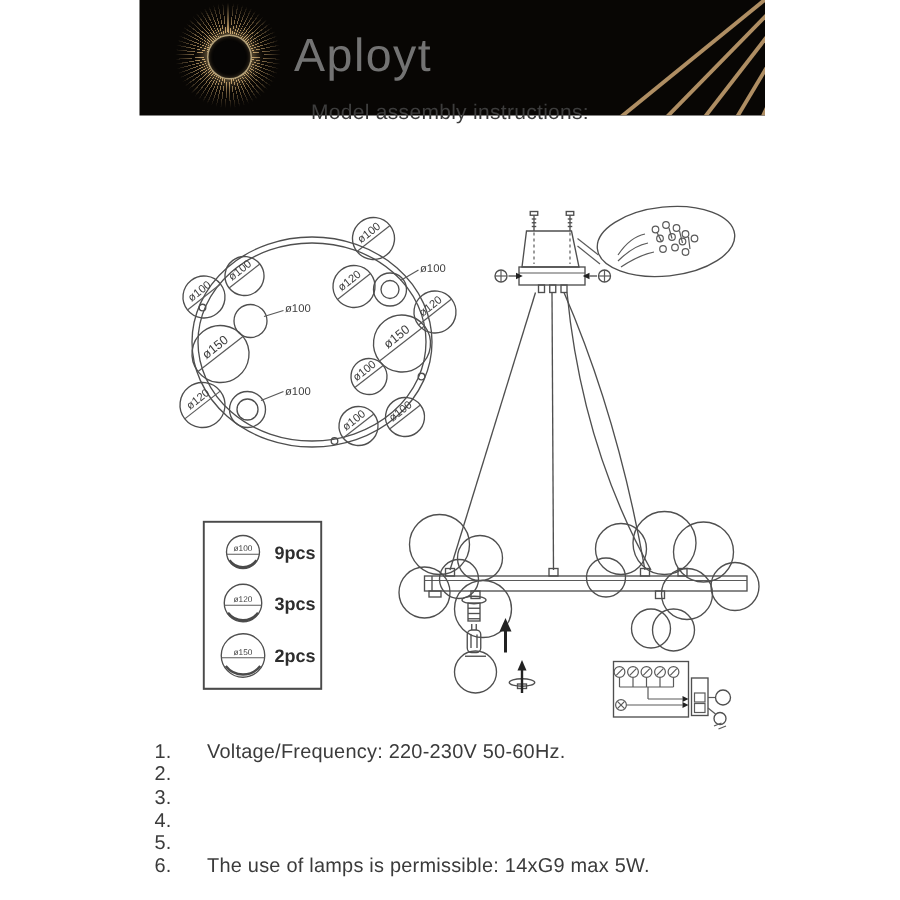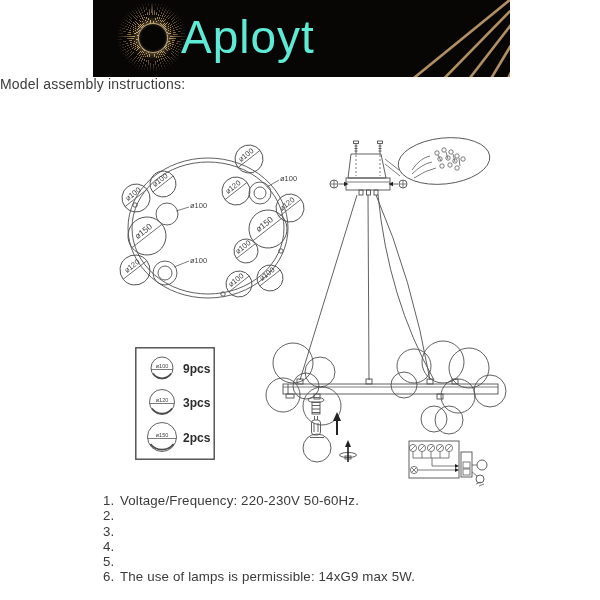--- a/index.html
+++ b/index.html
@@ -9,46 +9,46 @@
   
   #banner{position:absolute;left:93px;top:0;width:417px;height:77px;background:#080604;overflow:hidden;}
   #sunburst-wrap{position:absolute;left:22px;top:0;width:74px;height:74px;}
   #sunburst{position:absolute;left:0;top:0;width:74px;height:74px;border-radius:50%;
     background:repeating-conic-gradient(from 0deg,rgba(205,168,112,.95) 0deg 1.3deg,rgba(8,6,4,0) 1.3deg 5.2deg);}
   #sunburst-fade{position:absolute;left:-2px;top:-2px;width:78px;height:78px;border-radius:50%;
     background:radial-gradient(closest-side,rgba(8,6,4,0) 42%,rgba(8,6,4,.35) 58%,#080604 90%);}
   #sunburst-core{position:absolute;left:23px;top:23px;width:28px;height:28px;border-radius:50%;
     background:#060504;border:1px solid rgba(236,212,160,.75);
     box-shadow:0 0 7px 2px rgba(214,178,120,.55), inset 0 0 3px rgba(214,178,120,.35);}
-  #brand{position:absolute;left:88px;top:50%;transform:translateY(-54%);
-    font-size:46px;font-weight:400;letter-spacing:1px;color:#5eead4;}
+  #brand{position:absolute;left:103px;top:50%;transform:translateY(-54%);
+    font-size:31px;font-weight:400;letter-spacing:1px;color:#737373;}
   #corner-rays{position:absolute;left:0;top:0;width:417px;height:77px;}
 
   
-  #titleblock{position:absolute;left:0;top:76px;width:600px;line-height:16px;}
+  #titleblock{position:absolute;left:0;top:66px;width:600px;text-align:center;line-height:16px;}
   #titleblock .t{font-size:14px;color:#3d3d3d;letter-spacing:.2px;}
 
   
   svg .ln{stroke:#4f4f4f;stroke-width:.9;fill:none;}
   svg .lt{stroke:#5a5a5a;stroke-width:.8;fill:none;}
   svg .solid{fill:#222;stroke:none;}
   svg text.dim{font-family:"Liberation Sans",sans-serif;font-size:7.5px;fill:#3f3f3f;}
   svg text.dimb{font-family:"Liberation Sans",sans-serif;font-size:8.5px;fill:#3f3f3f;}
   svg text.leg{font-family:"Liberation Sans",sans-serif;font-size:5.5px;fill:#3f3f3f;}
   svg text.qty{font-family:"Liberation Sans",sans-serif;font-size:12px;font-weight:bold;fill:#2d2d2d;}
 
   #topview{position:absolute;left:95px;top:131px;}
   #sideview{position:absolute;left:262px;top:128px;}
   #legend{position:absolute;left:135px;top:347px;}
 
   
   #instructions{position:absolute;left:103px;top:493px;width:400px;}
   #instructions .row{display:flex;font-size:13.3px;line-height:15.3px;color:#3b3b3b;letter-spacing:.15px;}
   #instructions .num{width:16px;flex:0 0 16px;text-align:left;}
-  #instructions .txt{margin-left:1px;white-space:nowrap;}
+  #instructions .txt{margin-left:19px;white-space:nowrap;}
 </style>
 </head>
 <body>
 
 <div id="page">
 
   <div id="banner">
     <div id="sunburst-wrap">
       <div id="sunburst"></div>
       <div id="sunburst-fade"></div>

